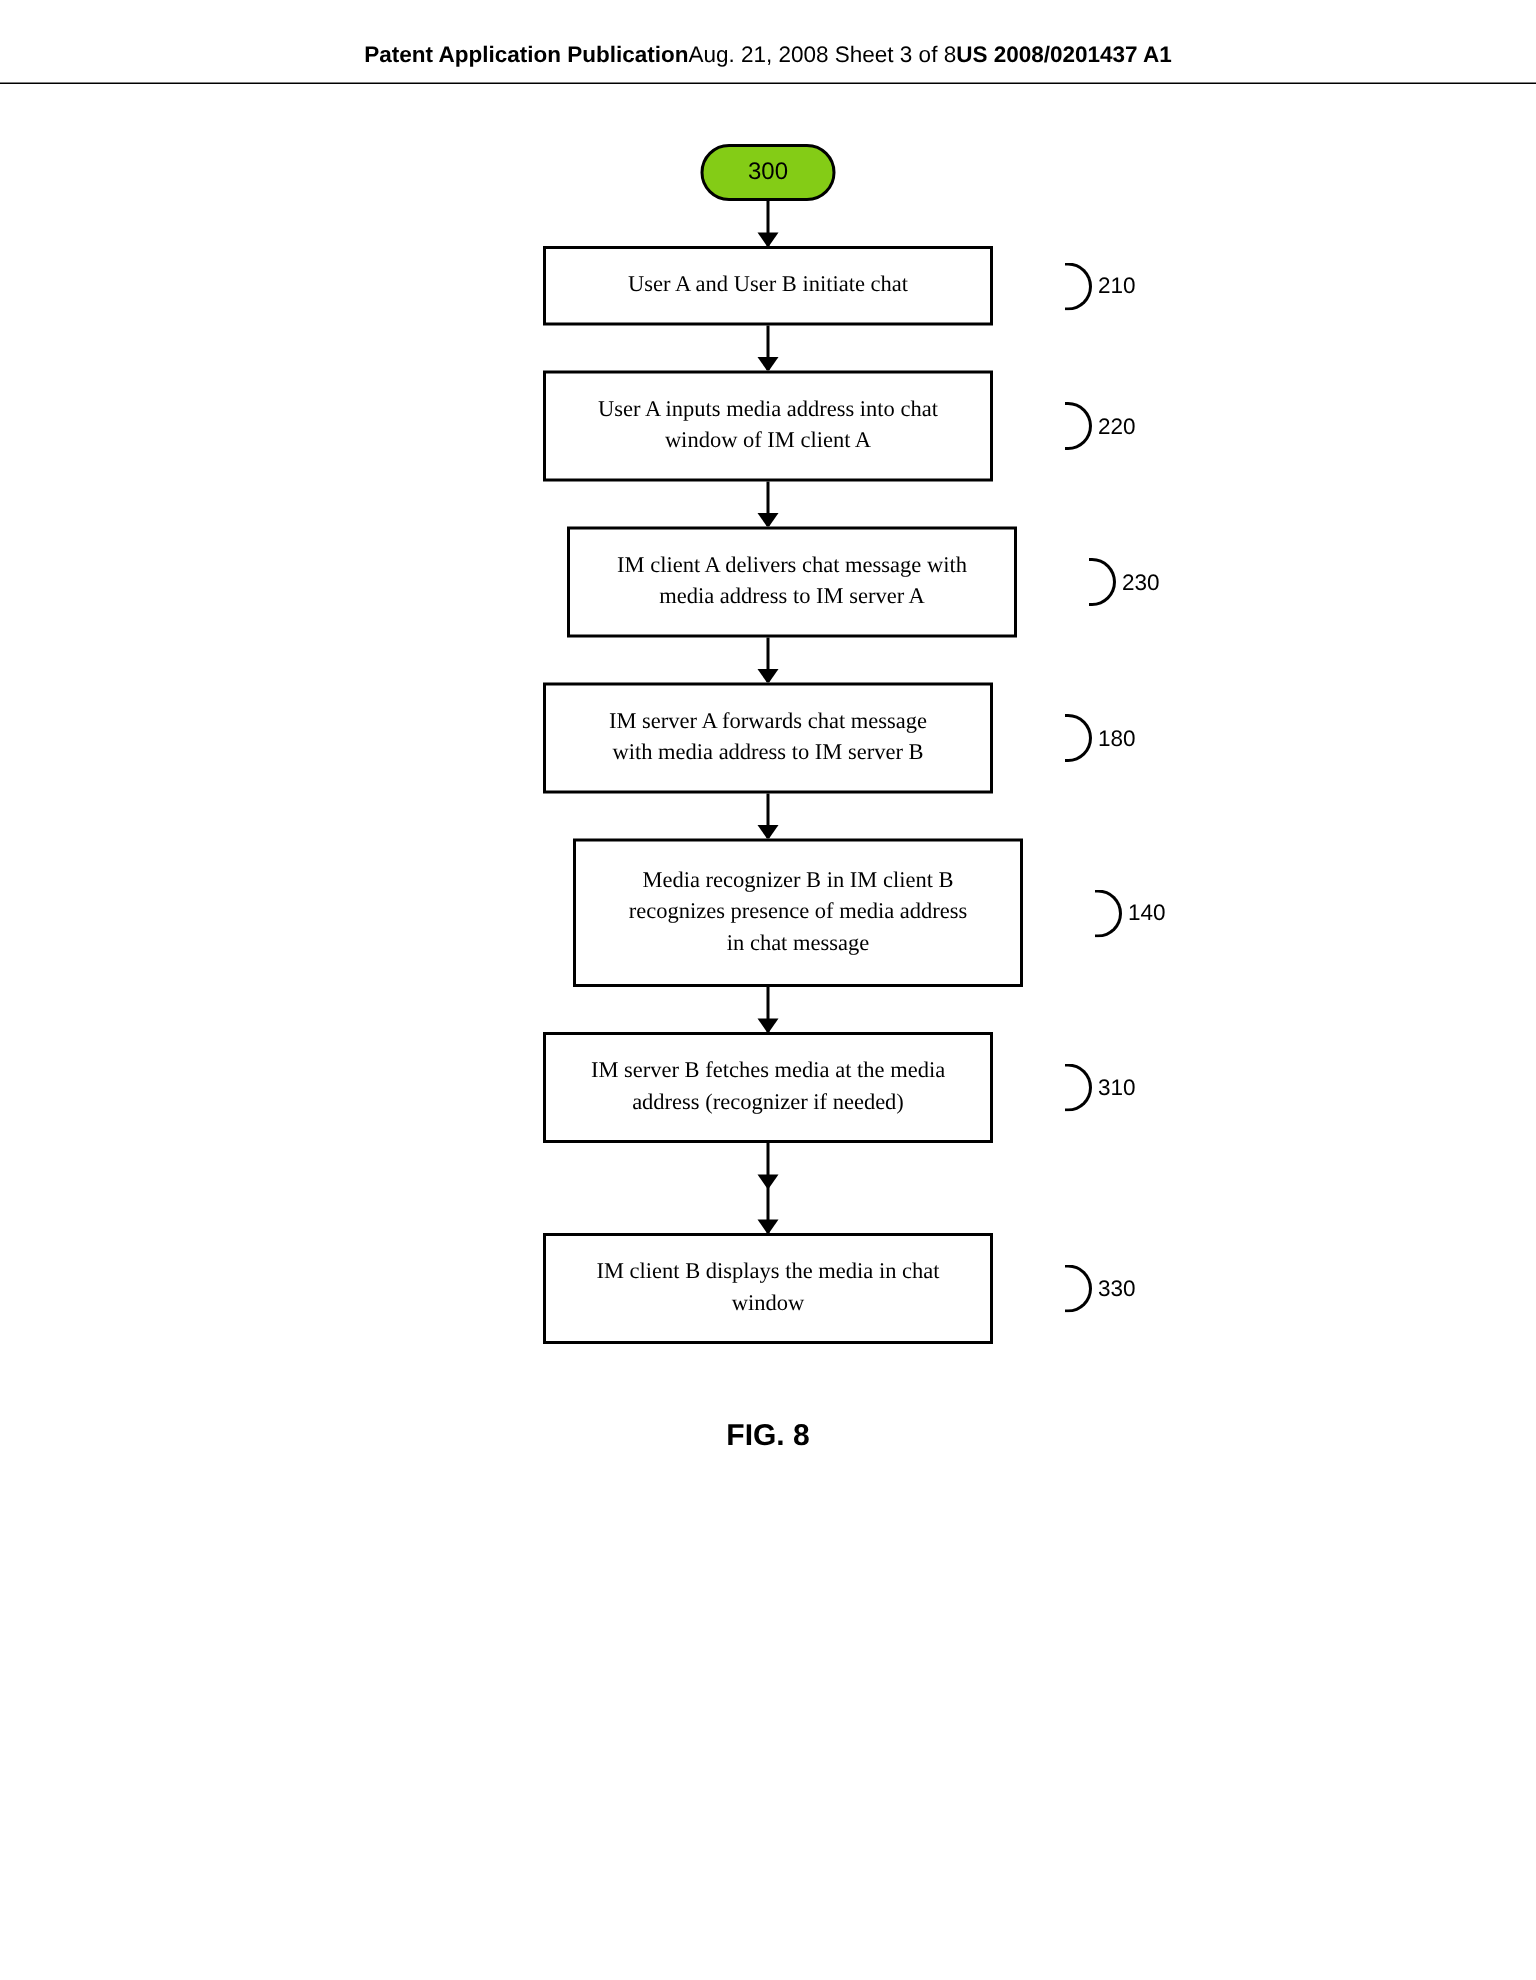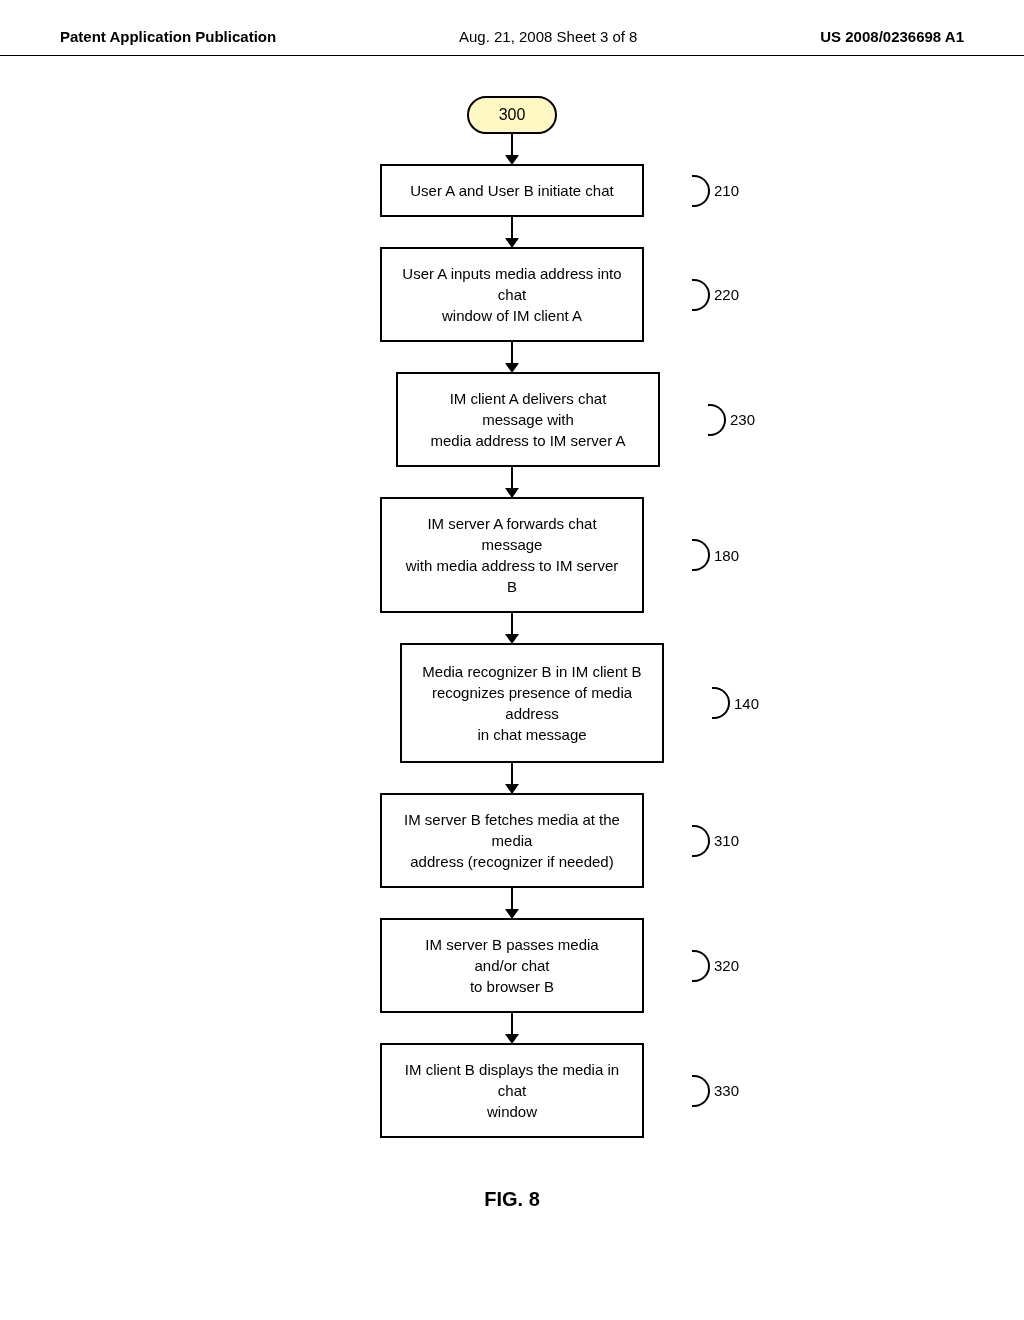--- a/index.html
+++ b/index.html
@@ -7,21 +7,21 @@
       background: #fff;
       font-family: 'Times New Roman', Times, serif;
       width: 1024px;
       min-height: 1320px;
       position: relative;
       overflow-x: hidden;
     }
 
     .page-header {
       display: flex;
-      justify-content: space-between;
+      justify-content: center;
       align-items: center;
       padding: 28px 60px 10px 60px;
       border-bottom: 1px solid #000;
       margin-bottom: 0;
     }
 
     .header-left {
       font-size: 15px;
       font-weight: bold;
       font-family: Arial, sans-serif;
@@ -46,33 +46,33 @@
       padding: 40px 0 20px 0;
       position: relative;
     }
 
     .start-oval {
       border: 2px solid #000;
       border-radius: 30px;
       padding: 8px 30px;
       font-size: 16px;
       font-family: Arial, sans-serif;
-      background: #fef9c3;
+      background: #84cc16;
       text-align: center;
       min-width: 80px;
     }
 
     .flow-box {
       border: 2px solid #000;
       padding: 14px 20px;
       font-size: 15px;
-      font-family: Liberation Sans, sans-serif;
+      font-family: Liberation Serif, serif;
       background: #fff;
       text-align: center;
-      width: 264px;
+      width: 300px;
       line-height: 1.4;
       position: relative;
     }
 
     .flow-step {
       display: flex;
       align-items: center;
       position: relative;
       margin: 0;
     }
@@ -105,21 +105,21 @@
       font-weight: bold;
       margin-top: 40px;
     }
   </style>
 </head>
 <body>
 
 <div class="page-header">
   <div class="header-left">Patent Application Publication</div>
   <div class="header-center">Aug. 21, 2008   Sheet 3 of 8</div>
-  <div class="header-right">US 2008/0236698 A1</div>
+  <div class="header-right">US 2008/0201437 A1</div>
 </div>
 
 <div class="diagram-container">
 
   <div class="flow-step">
     <div class="start-oval">300</div>
   </div>
 
   <div class="arrow-down"></div>
 
@@ -194,30 +194,20 @@
 address (recognizer if needed)</span>
     </div>
     <div style="position:absolute; right:-95px; top:50%; transform:translateY(-50%); display:flex; align-items:center;">
       <div style="width:18px; height:32px; border:2px solid #000; border-left:none; border-radius:0 16px 16px 0; margin-right:4px;"></div>
       <span style="font-size:15px;font-family:Arial,sans-serif;">310</span>
     </div>
   </div>
 
   <div class="arrow-down"></div>
 
-  <div class="flow-step" style="position:relative; display:flex; align-items:center;">
-    <div class="flow-box">
-      <span style="white-space:pre-line;">IM server B passes media and/or chat
-to browser B</span>
-    </div>
-    <div style="position:absolute; right:-95px; top:50%; transform:translateY(-50%); display:flex; align-items:center;">
-      <div style="width:18px; height:32px; border:2px solid #000; border-left:none; border-radius:0 16px 16px 0; margin-right:4px;"></div>
-      <span style="font-size:15px;font-family:Arial,sans-serif;">320</span>
-    </div>
-  </div>
 
   <div class="arrow-down"></div>
 
   <div class="flow-step" style="position:relative; display:flex; align-items:flex-end;">
     <div class="flow-box">
       <span style="white-space:pre-line;">IM client B displays the media in chat
 window</span>
     </div>
     <div style="position:absolute; right:-95px; top:50%; transform:translateY(-50%); display:flex; align-items:center;">
       <div style="width:18px; height:32px; border:2px solid #000; border-left:none; border-radius:0 16px 16px 0; margin-right:4px;"></div>

